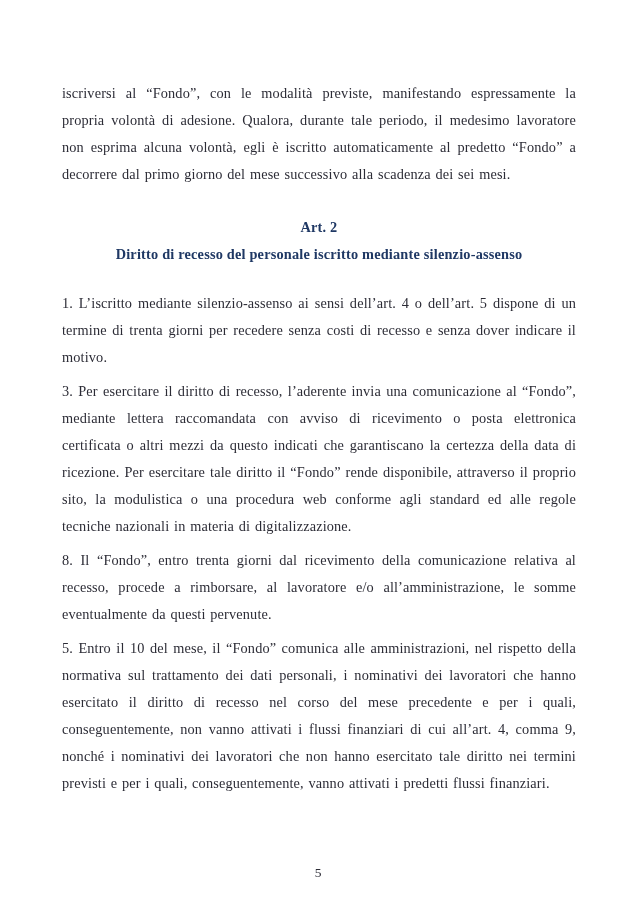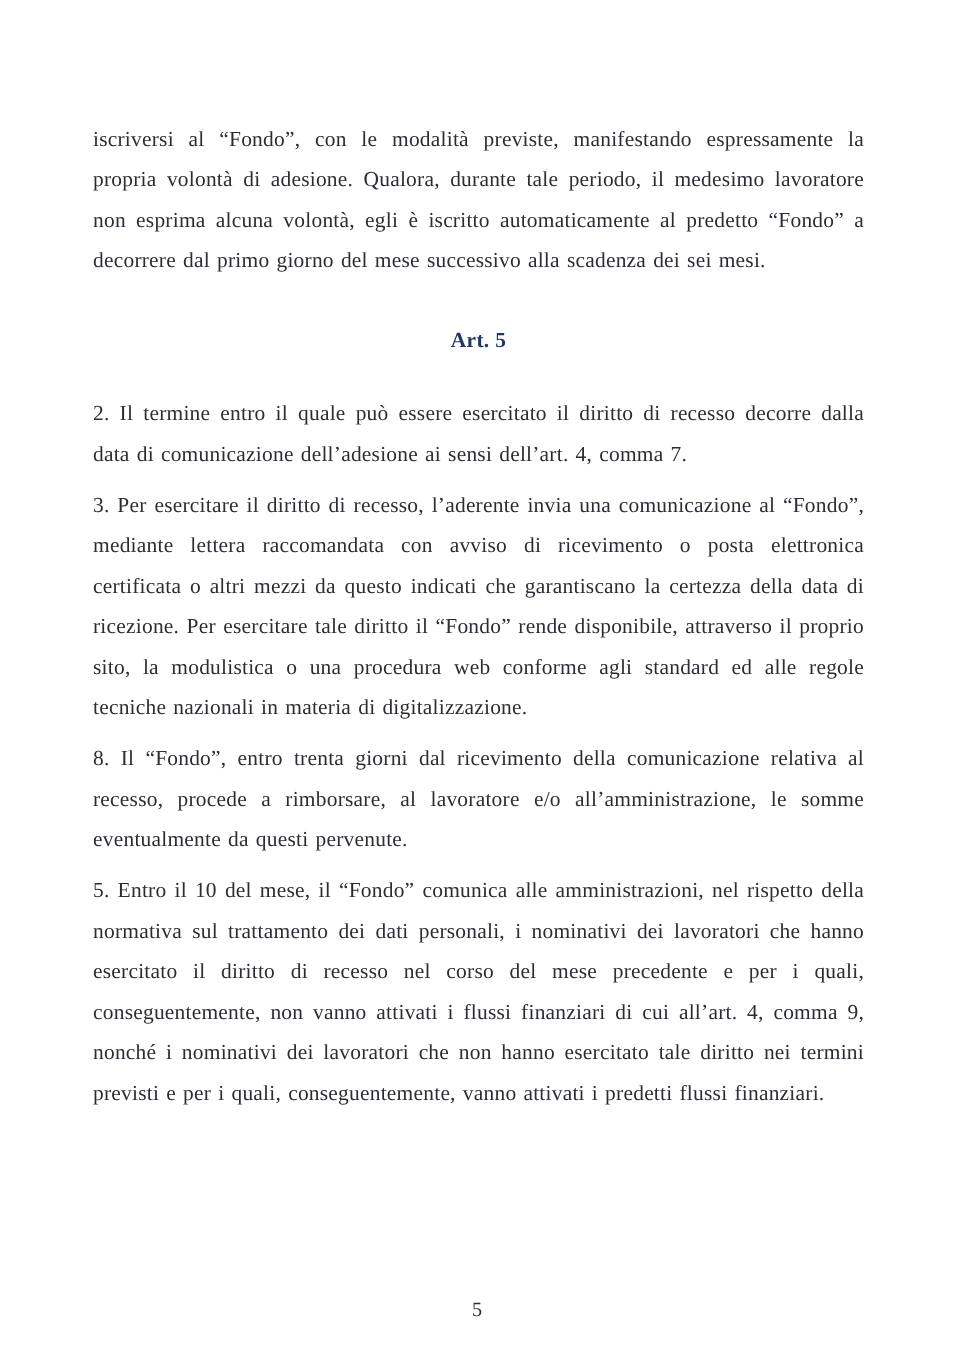--- a/index.html
+++ b/index.html
@@ -67,25 +67,26 @@
 </head>
 <body>
 
 <div class="page">
   <div class="content">
 
     <p class="para">iscriversi al “Fondo”, con le modalità previste, manifestando espressamente la propria volontà di adesione. Qualora, durante tale periodo, il medesimo lavoratore non esprima alcuna volontà, egli è iscritto automaticamente al predetto “Fondo” a decorrere dal primo giorno del mese successivo alla scadenza dei sei mesi.</p>
 
 
     <div class="heading-block">
-      <div class="article-number">Art. 5</div>
+      <div class="article-number">Art. 2</div>
+      <div class="article-title">Diritto di recesso del personale iscritto mediante silenzio-assenso</div>
     </div>
 
+    <p class="para">1. L’iscritto mediante silenzio-assenso ai sensi dell’art. 4 o dell’art. 5 dispone di un termine di trenta giorni per recedere senza costi di recesso e senza dover indicare il motivo.</p>
 
-    <p class="para">2. Il termine entro il quale può essere esercitato il diritto di recesso decorre dalla data di comunicazione dell’adesione ai sensi dell’art. 4, comma 7.</p>
 
     <p class="para">3. Per esercitare il diritto di recesso, l’aderente invia una comunicazione al “Fondo”, mediante lettera raccomandata con avviso di ricevimento o posta elettronica certificata o altri mezzi da questo indicati che garantiscano la certezza della data di ricezione. Per esercitare tale diritto il “Fondo” rende disponibile, attraverso il proprio sito, la modulistica o una procedura web conforme agli standard ed alle regole tecniche nazionali in materia di digitalizzazione.</p>
 
     <p class="para">8. Il “Fondo”, entro trenta giorni dal ricevimento della comunicazione relativa al recesso, procede a rimborsare, al lavoratore e/o all’amministrazione, le somme eventualmente da questi pervenute.</p>
 
     <p class="para">5. Entro il 10 del mese, il “Fondo” comunica alle amministrazioni, nel rispetto della normativa sul trattamento dei dati personali, i nominativi dei lavoratori che hanno esercitato il diritto di recesso nel corso del mese precedente e per i quali, conseguentemente, non vanno attivati i flussi finanziari di cui all’art. 4, comma 9, nonché i nominativi dei lavoratori che non hanno esercitato tale diritto nei termini previsti e per i quali, conseguentemente, vanno attivati i predetti flussi finanziari.</p>
 
   </div>
 
   <div class="page-footer">5</div>

